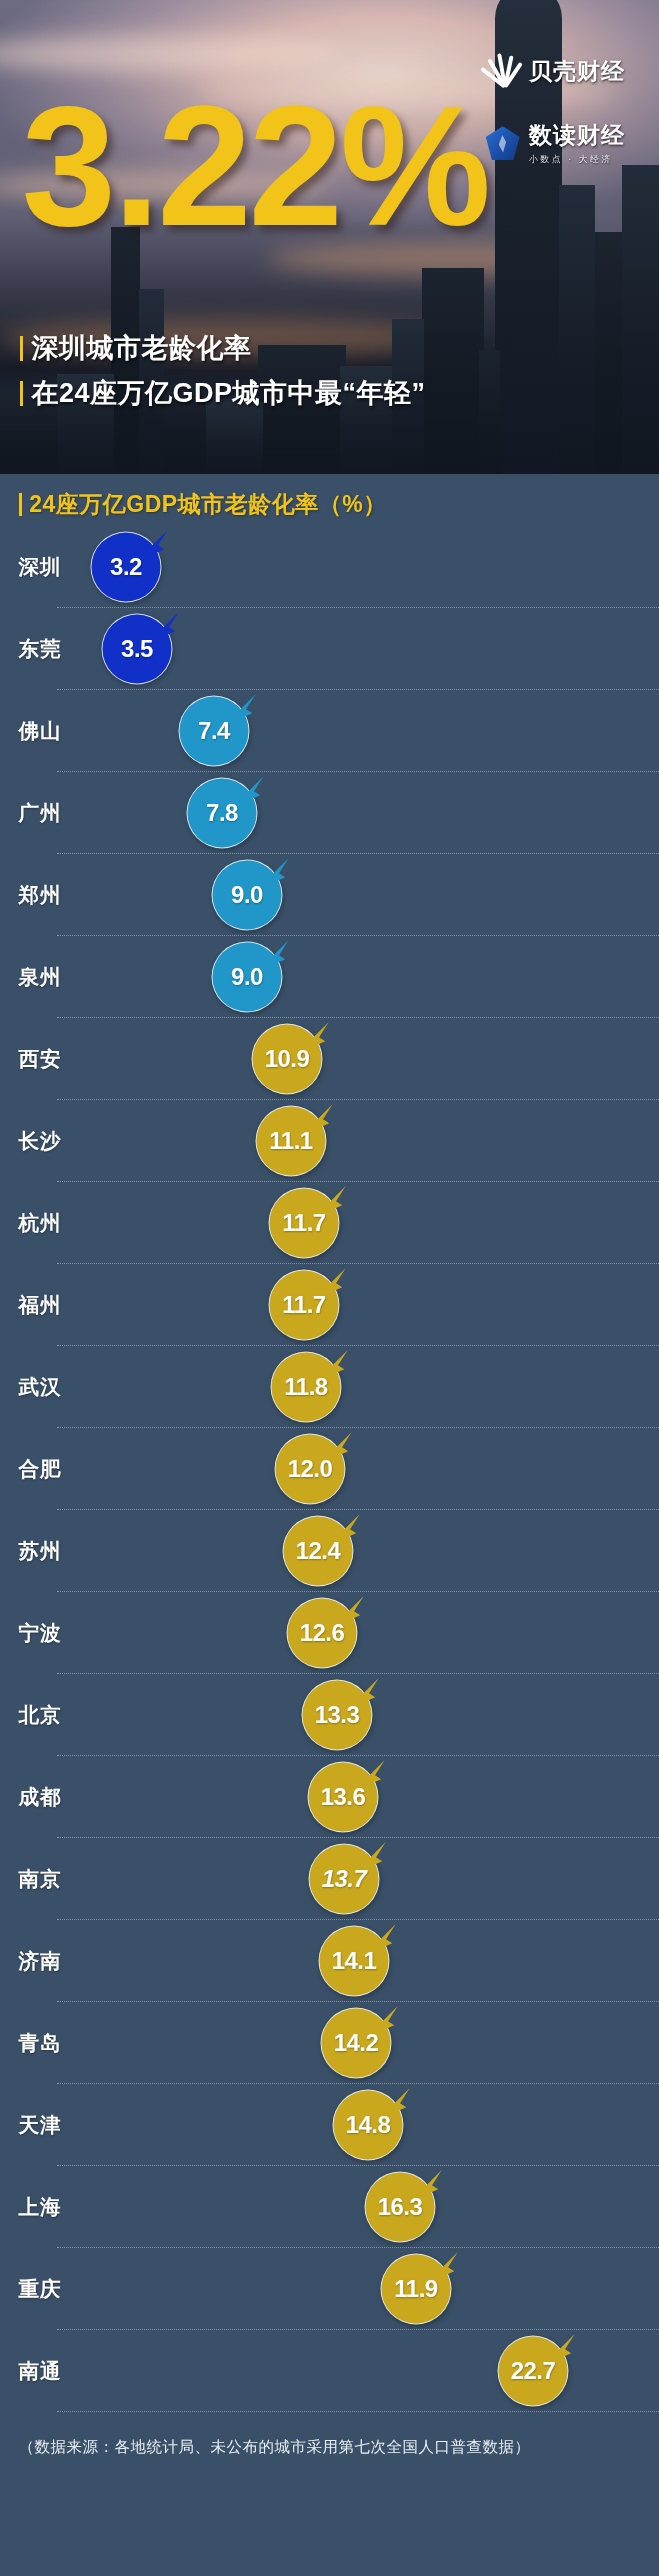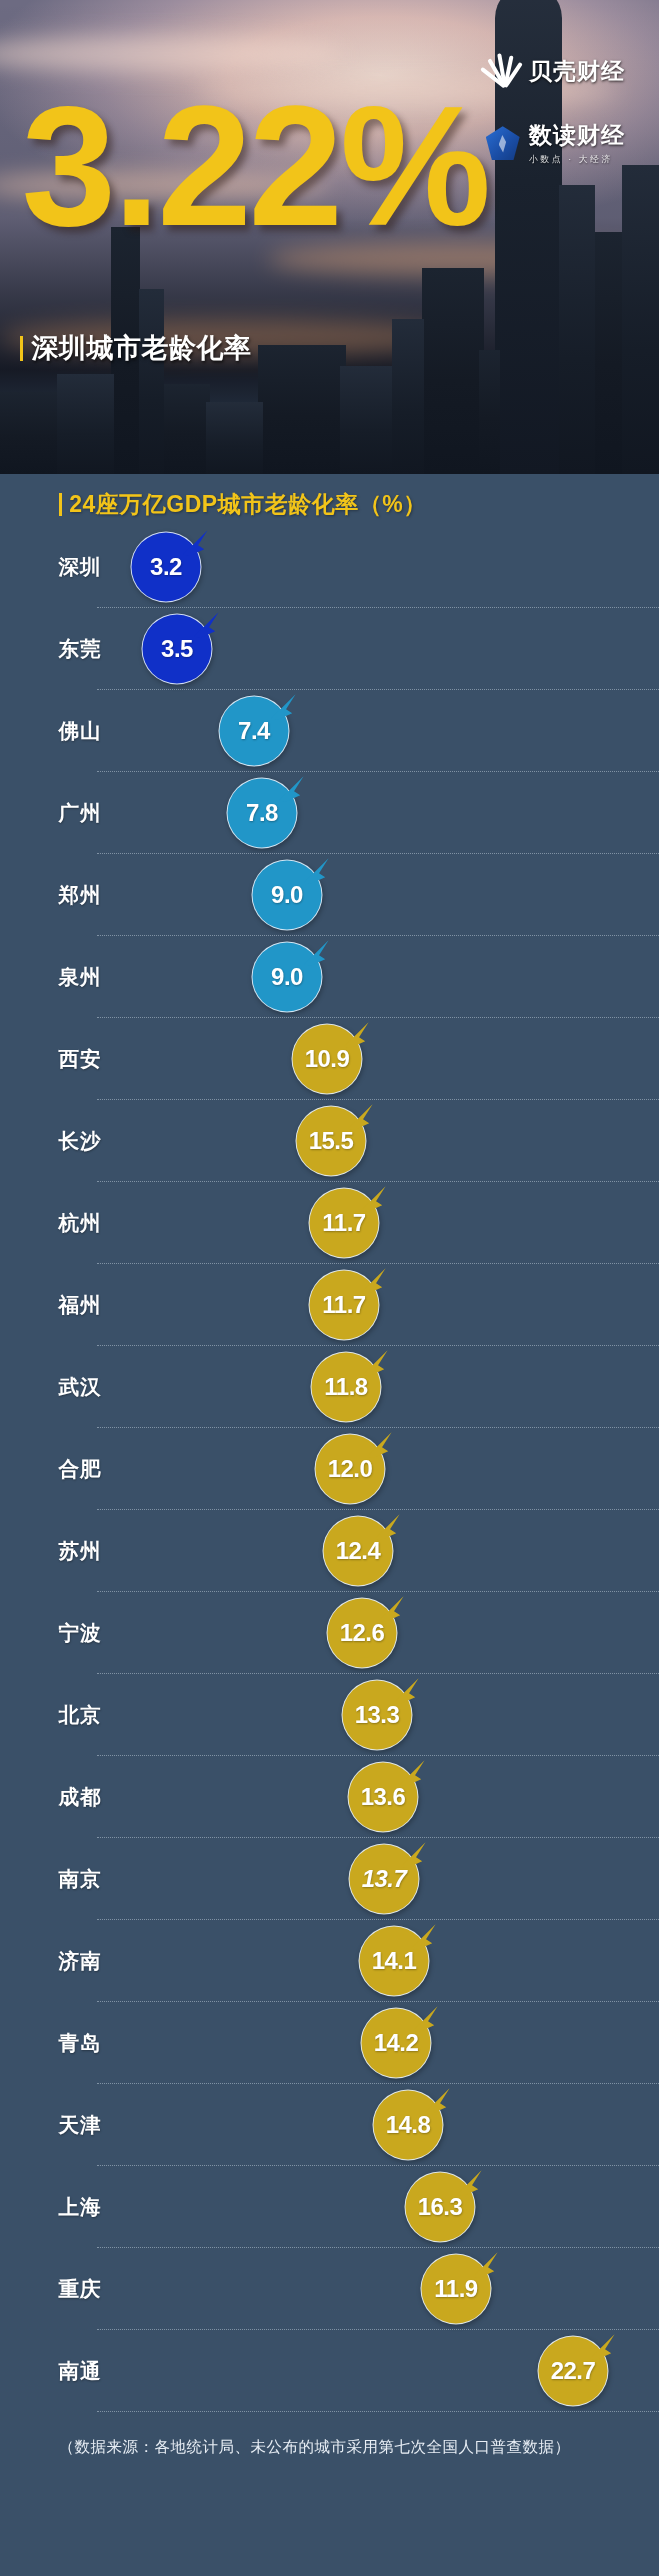--- a/index.html
+++ b/index.html
@@ -69,21 +69,21 @@
             text-shadow:0.5px 0.5px 2.1px rgba(0,0,0,.8);}
   .shell{position:absolute;inset:0;}
   .shell span{position:absolute;left:50%;bottom:3.1px;width:3.6px;border-radius:2.1px;
     background:#fff;transform-origin:bottom center;}
   .diamond{position:absolute;inset:2.1px;background:linear-gradient(135deg,#2a6fd4,#1b4fa8 55%,#123a82);
     clip-path:polygon(50% 0,100% 32%,82% 100%,18% 100%,0 32%);}
   .diamond::after{content:"";position:absolute;left:38%;top:26%;width:22%;height:52%;
     background:rgba(255,255,255,.55);clip-path:polygon(50% 0,100% 40%,60% 100%,0 55%);}
 
   
-  #chart{position:relative;width:659px;background:#3a5068;padding-top:9.3px;padding-left:40px;}
+  #chart{position:relative;width:659px;background:#3a5068;padding-top:9.3px;}
   #chartTitle{
     position:relative;margin:6.2px 0 5.2px 18.5px;
     font-size:23px;font-weight:bold;color:#f2c419;
     letter-spacing:0.5px;display:flex;align-items:center;gap:7.2px;
     text-shadow:1px 1px 2.6px rgba(0,0,0,.35);
   }
   #chartTitle .bar{display:inline-block;width:3.6px;height:23px;background:#f2c419;}
 
   #rows{position:relative;width:535px;}
   .row{position:relative;width:659px;height:82px;}
@@ -151,20 +151,24 @@
     <div class="bld lit" style="left:206px;bottom:0;width:57px;height:72px;"></div>
     <div class="bld" style="left:479px;bottom:0;width:20.6px;height:124px;"></div>
   </div>
 
   <div id="bigNum">3.22%</div>
 
   <div class="sub" id="sub1">
     <span class="bar"></span>
     <span>深圳城市老龄化率</span>
   </div>
+  <div class="sub" id="sub2">
+    <span class="bar"></span>
+    <span>在24座万亿GDP城市中最“年轻”</span>
+  </div>
 
   <div id="logos">
     <div class="logo-row">
       <div class="logo-mark">
         <div class="shell">
           <span style="height:30px;transform:rotate(-52deg);"></span>
           <span style="height:32px;transform:rotate(-30deg);"></span>
           <span style="height:34px;transform:rotate(-10deg);"></span>
           <span style="height:32px;transform:rotate(12deg);"></span>
           <span style="height:29px;transform:rotate(34deg);"></span>
@@ -254,21 +258,21 @@
           <div class="tail" style="background: rgb(201, 168, 30);"></div>
           <div class="val">10.9</div>
         </div>
         <div class="sep"></div>
       </div>
       <div class="row">
         <div class="city">长沙</div>
         <div class="bub" style="left: 291px;">
           <div class="ball" style="background: rgb(201, 168, 30);"></div>
           <div class="tail" style="background: rgb(201, 168, 30);"></div>
-          <div class="val">15.5</div>
+          <div class="val">11.1</div>
         </div>
         <div class="sep"></div>
       </div>
       <div class="row">
         <div class="city">杭州</div>
         <div class="bub" style="left: 304px;">
           <div class="ball" style="background: rgb(201, 168, 30);"></div>
           <div class="tail" style="background: rgb(201, 168, 30);"></div>
           <div class="val">11.7</div>
         </div>

